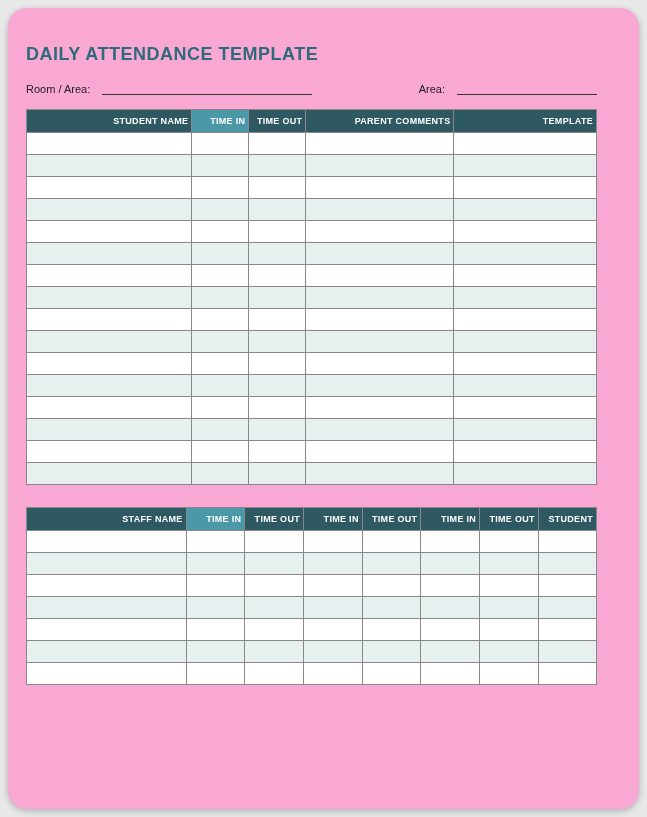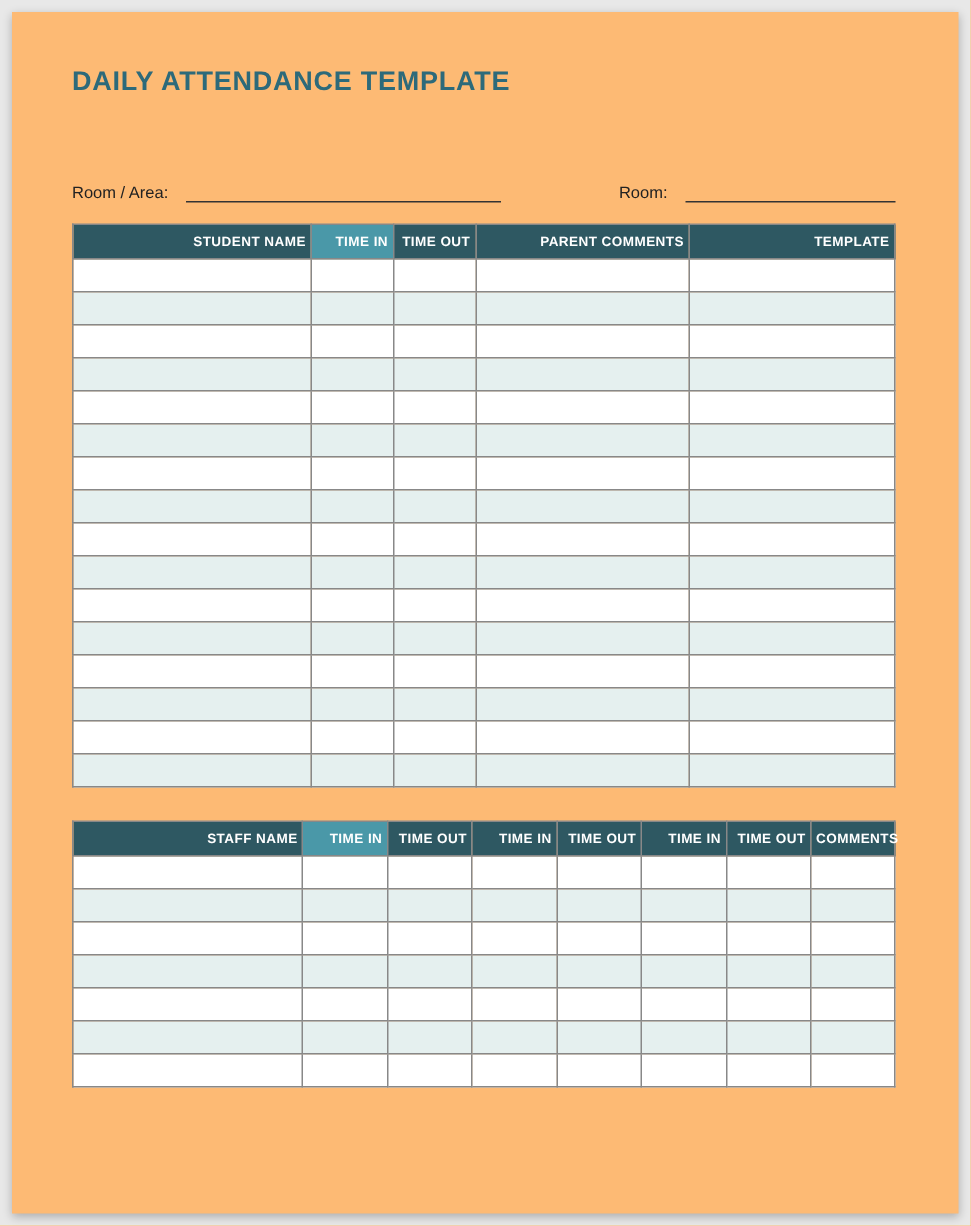--- a/index.html
+++ b/index.html
@@ -6,44 +6,44 @@
   body {
     background: #e8e8e8;
     font-family: Arial, Helvetica, sans-serif;
     padding: 8px;
     display: flex;
     justify-content: center;
   }
   .page {
     width: 631px;
     height: 801px;
-    background: #fdba74;
+    background: #f9a8d4;
     box-shadow: 0 2px 6px rgba(0,0,0,0.25);
-    padding: 36px 42px 28px 40px;
+    padding: 36px 42px 28px 18px;
     position: relative;
+    border-radius: 19px;
   }
   .title {
     color: #2d6a7a;
     font-size: 18px;
     font-weight: bold;
     letter-spacing: 0.5px;
     margin-bottom: 18px;
   }
   .meta-row {
     display: flex;
     align-items: flex-end;
     font-size: 11px;
     color: #222;
     margin-bottom: 14px;
     gap: 8px;
   }
   .meta-row .field {
     display: flex;
     align-items: center;
-    margin-top: 40px;
   }
   .meta-row .line {
     border-bottom: 1px solid #333;
     height: 12px;
     margin-left: 4px;
   }
   table {
     width: 100%;
     border-collapse: collapse;
     table-layout: fixed;
@@ -89,21 +89,21 @@
 
   <div class="title">DAILY ATTENDANCE TEMPLATE</div>
 
   <div class="meta-row">
     <div class="field" style="flex:0 0 auto;">
       <span>Room / Area:</span>
     </div>
     <div class="line" style="width:210px;"></div>
     <div style="flex:1;"></div>
     <div class="field" style="flex:0 0 auto;">
-      <span>Room:</span>
+      <span>Area:</span>
     </div>
     <div class="line" style="width:140px;"></div>
   </div>
 
   <table class="student-table">
     <colgroup>
       <col class="c1">
         <col class="c2">
         <col class="c3">
         <col class="c4">
@@ -247,21 +247,21 @@
     </colgroup>
     <thead>
       <tr>
         <th>STAFF NAME</th>
         <th class="highlight">TIME IN</th>
         <th>TIME OUT</th>
         <th>TIME IN</th>
         <th>TIME OUT</th>
         <th>TIME IN</th>
         <th>TIME OUT</th>
-        <th>COMMENTS</th>
+        <th>STUDENT</th>
       </tr>
     </thead>
     <tbody id="staff-body">
         <tr>
           <td></td>
           <td></td>
           <td></td>
           <td></td>
           <td></td>
           <td></td>

